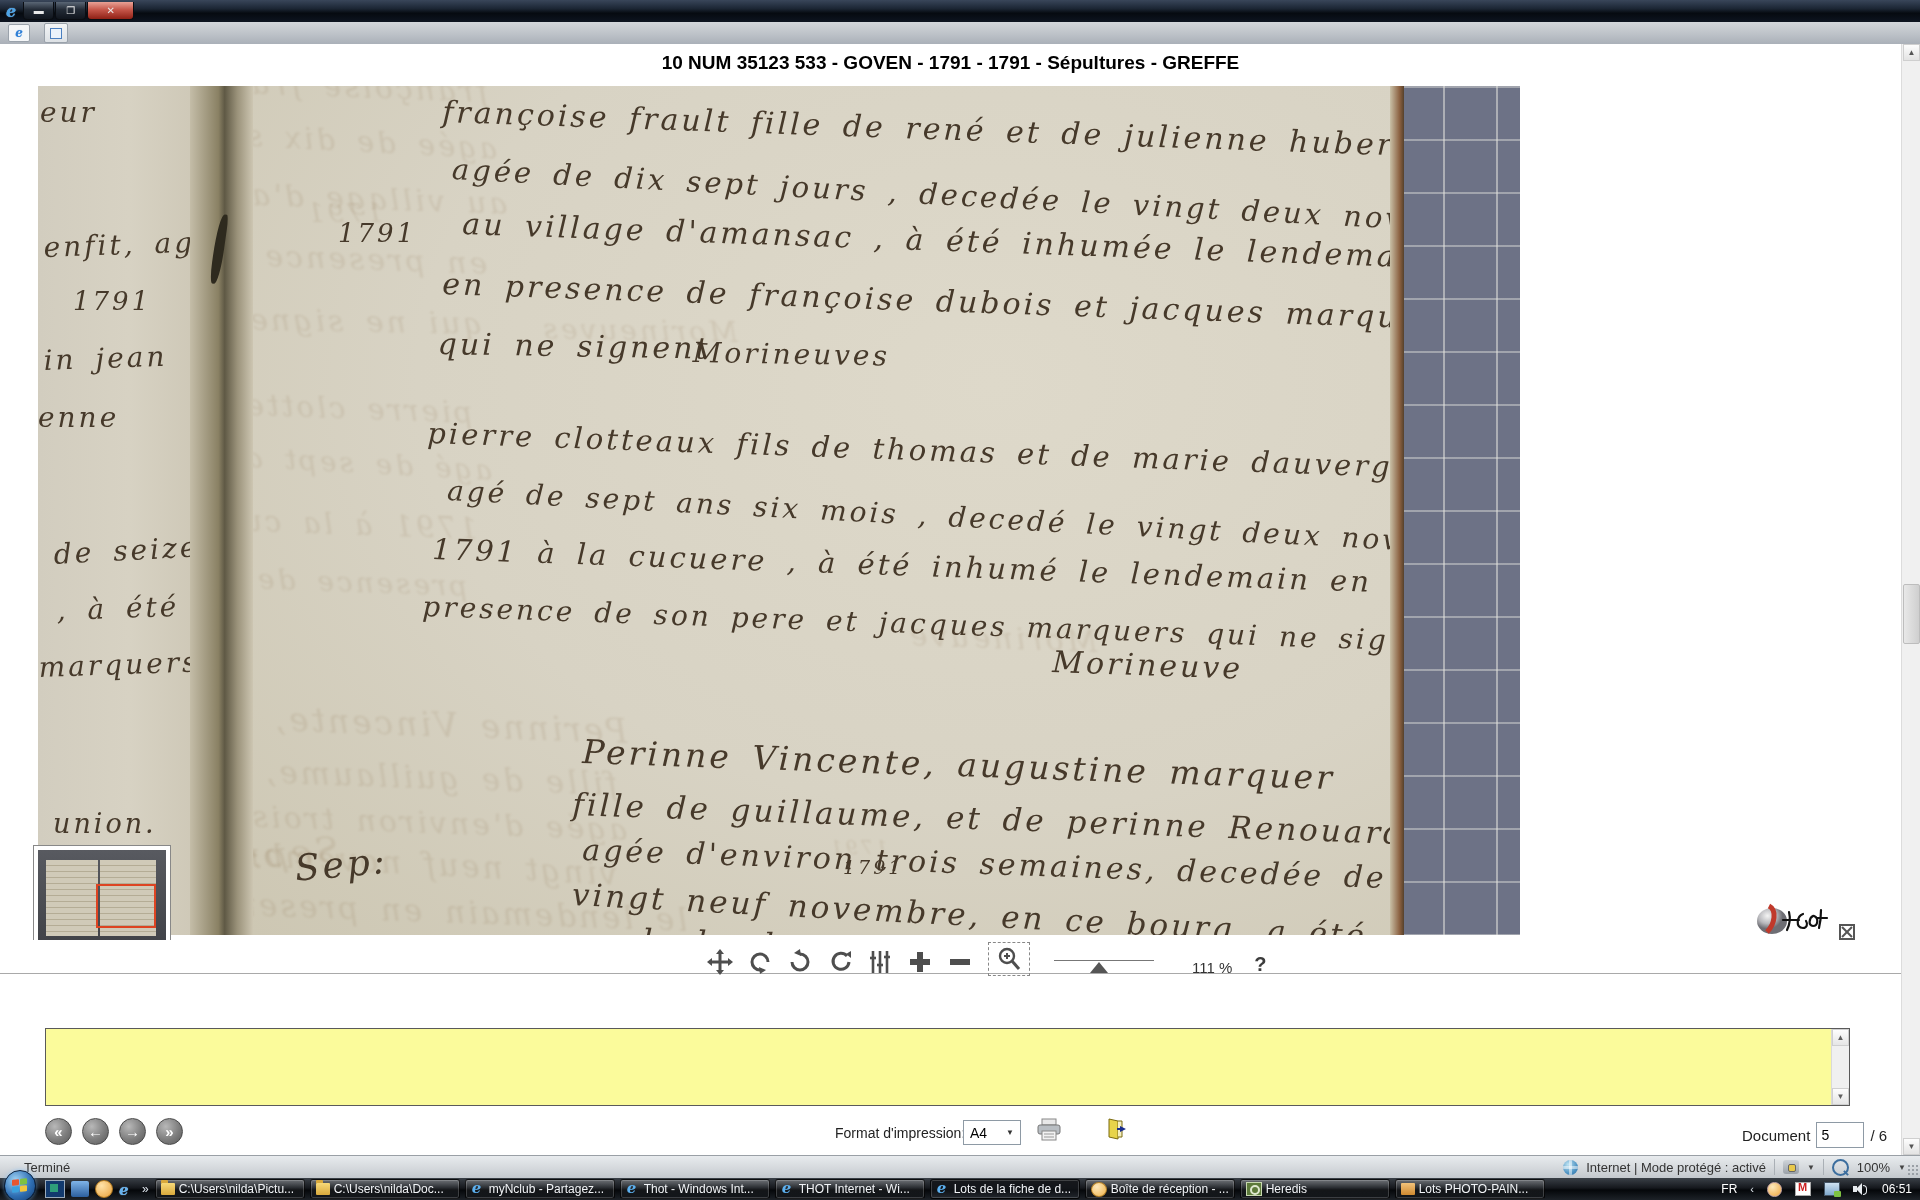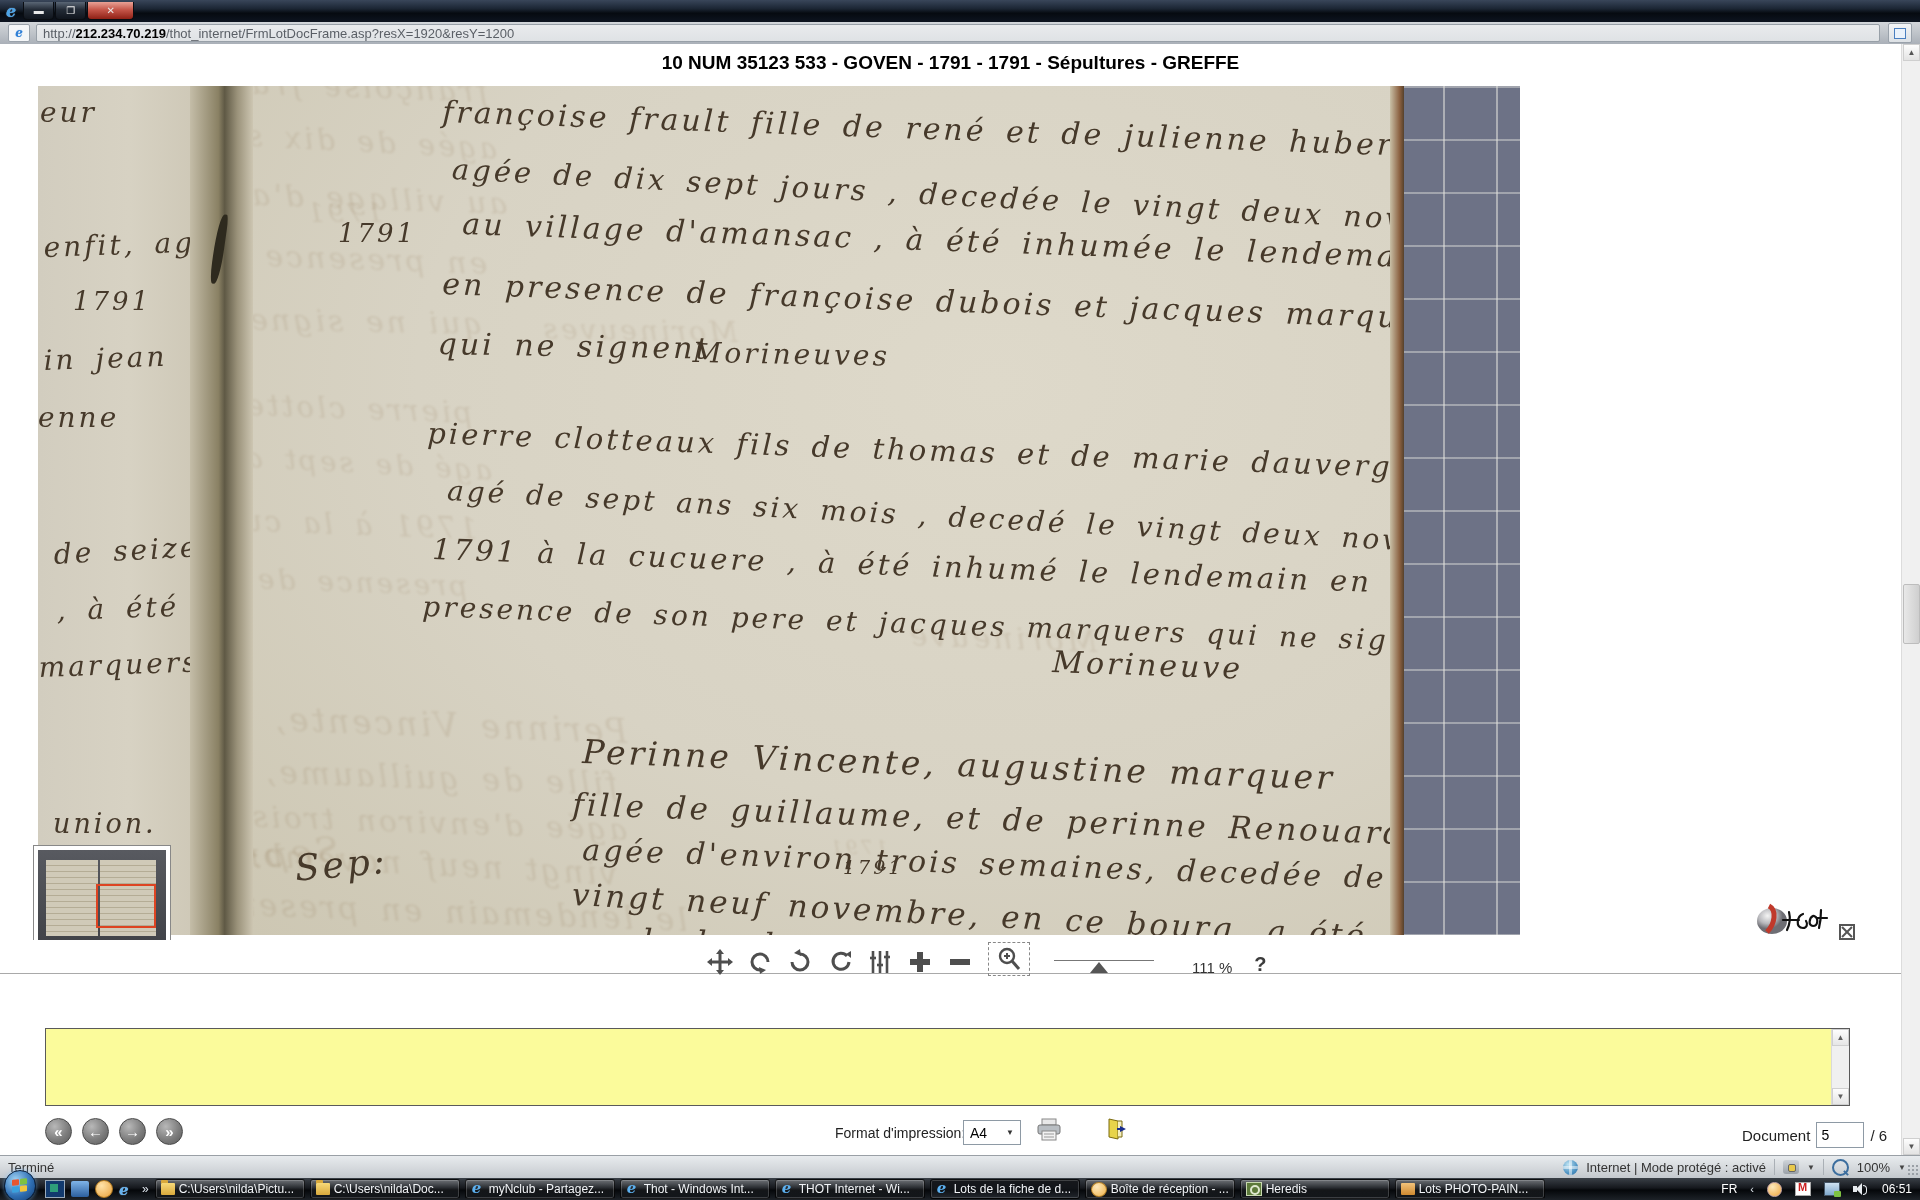--- a/index.html
+++ b/index.html
@@ -137,21 +137,21 @@
     border:1px solid #cfcfcf;box-sizing:border-box;}
   #page-scroll .arr.up{top:0;}
   #page-scroll .arr.dn{bottom:0;}
   #page-scroll .thumb{position:absolute;left:1px;top:540px;width:17px;height:60px;
     background:linear-gradient(90deg,#e8e8e8,#cfcfcf);border:1px solid #bdbdbd;box-sizing:border-box;border-radius:2px;}
 
   
   #statusbar{position:absolute;left:0;top:1155px;width:1920px;height:23px;
     background:linear-gradient(#e8ebee,#d3d7db 60%,#c3c8cd);border-top:1px solid #9aa0a6;
     display:flex;align-items:center;font-size:13px;color:#333;box-sizing:border-box;}
-  #status-left{padding-left:8px;flex:1;}
+  #status-left{padding-left:24px;flex:1;}
   #status-right{display:flex;align-items:center;gap:8px;padding-right:14px;}
   .globe{width:15px;height:15px;border-radius:50%;
     background:radial-gradient(circle at 35% 30%,#bfe3f2,#4f94c4 60%,#2b6b9e);
     position:relative;overflow:hidden;}
   .globe:before{content:"";position:absolute;left:6px;top:0;width:3px;height:15px;background:rgba(255,255,255,.5);}
   .globe:after{content:"";position:absolute;left:0;top:6px;width:15px;height:3px;background:rgba(255,255,255,.5);}
   .sep{width:1px;height:16px;background:#aab0b6;}
   .mini-dd{font-size:8px;color:#444;}
   .shieldico{width:16px;height:14px;background:linear-gradient(#cfd4d9,#9aa1a8);border-radius:3px;position:relative;}
   .shieldico:before{content:"";position:absolute;left:5px;top:4px;width:6px;height:6px;border:1px solid #666;border-radius:2px;background:#e8c84a;}
@@ -223,25 +223,20 @@
       <div class="winbtn">▬</div>
       <div class="winbtn">❐</div>
       <div class="winbtn close">✕</div>
     </div>
   </div>
 
   <div id="addressbar">
     <div id="addr-icon">
         <span class="ie-e">e</span>
       </div>
-    <div id="addr-field">
-      <span>http://</span>
-        <span class="host">212.234.70.219</span>
-        <span>/thot_internet/FrmLotDocFrame.asp?resX=1920&amp;resY=1200</span>
-    </div>
     <div id="compat-btn"></div>
   </div>
 
   <div id="content">
     <div id="doc-title">10 NUM 35123 533 - GOVEN - 1791 - 1791 - Sépultures - GREFFE</div>
 
     <div id="viewer">
       <div id="left-strip">
           <span class="ms-line" style="left: 2px; top: 10px; font-size: 28px; transform: rotate(0deg);">eur</span>
           <span class="ms-line" style="left: 5px; top: 145px; font-size: 28px; transform: rotate(-2deg);">enfit, agé</span>

